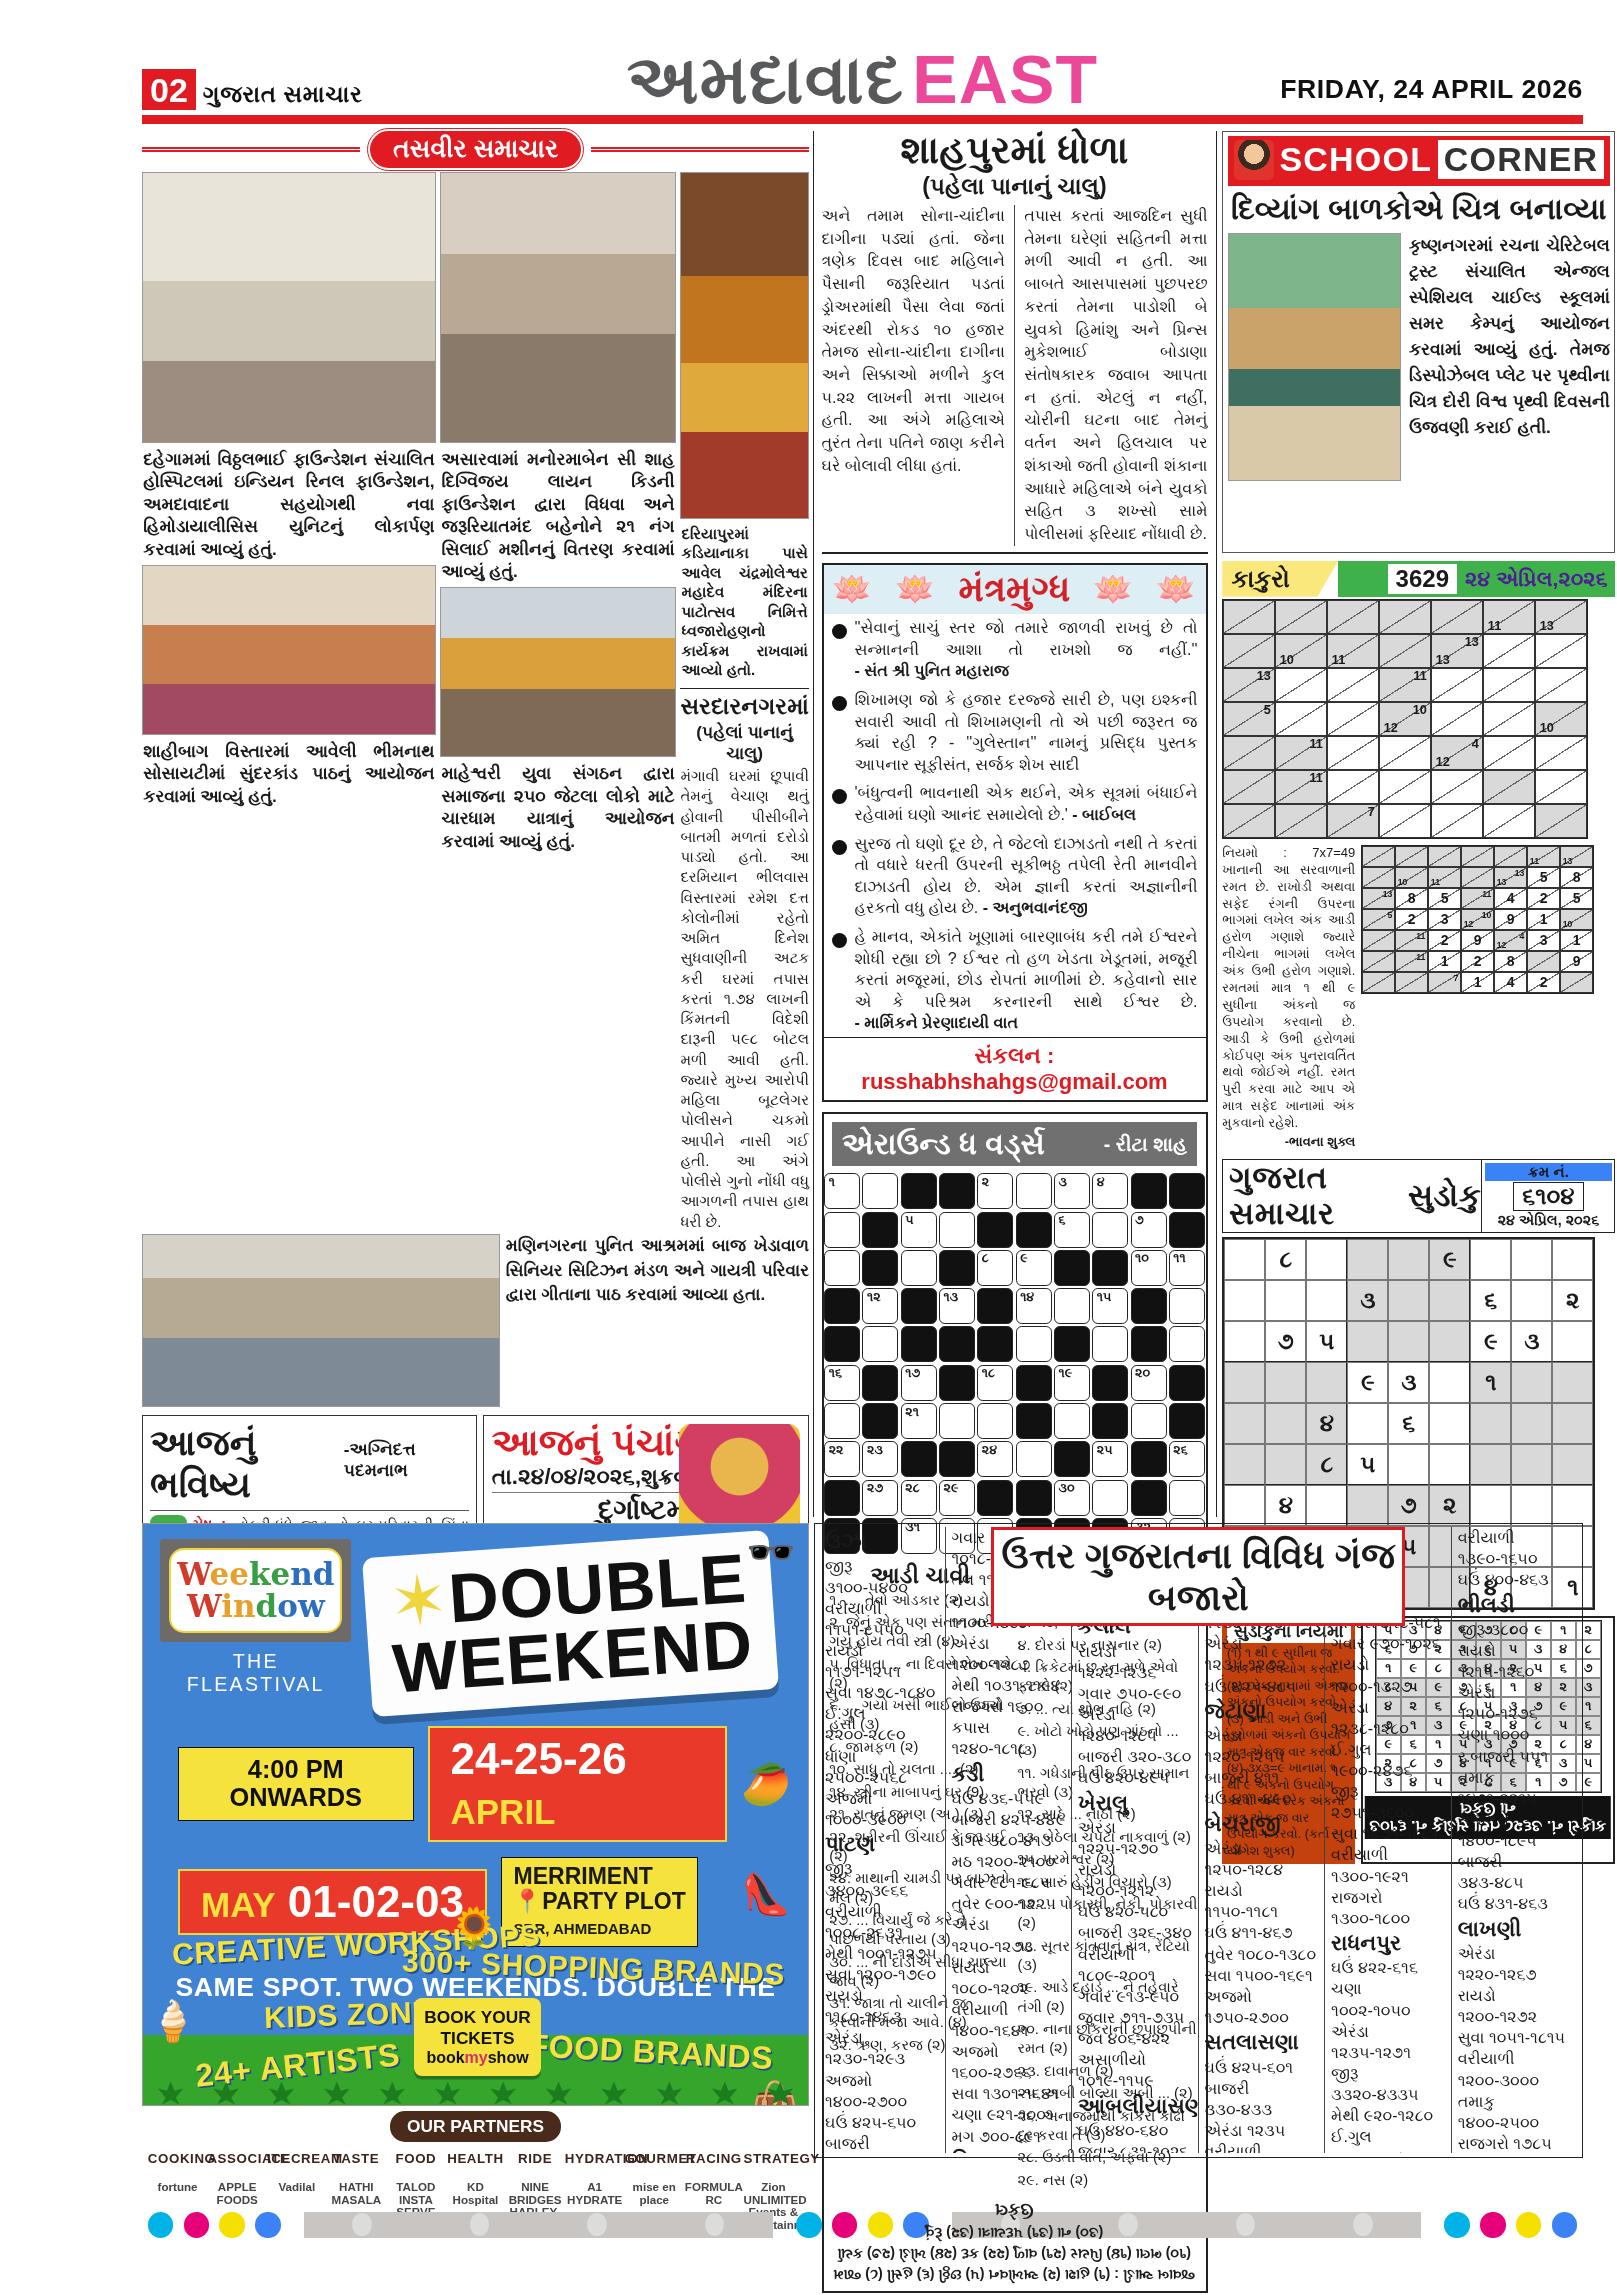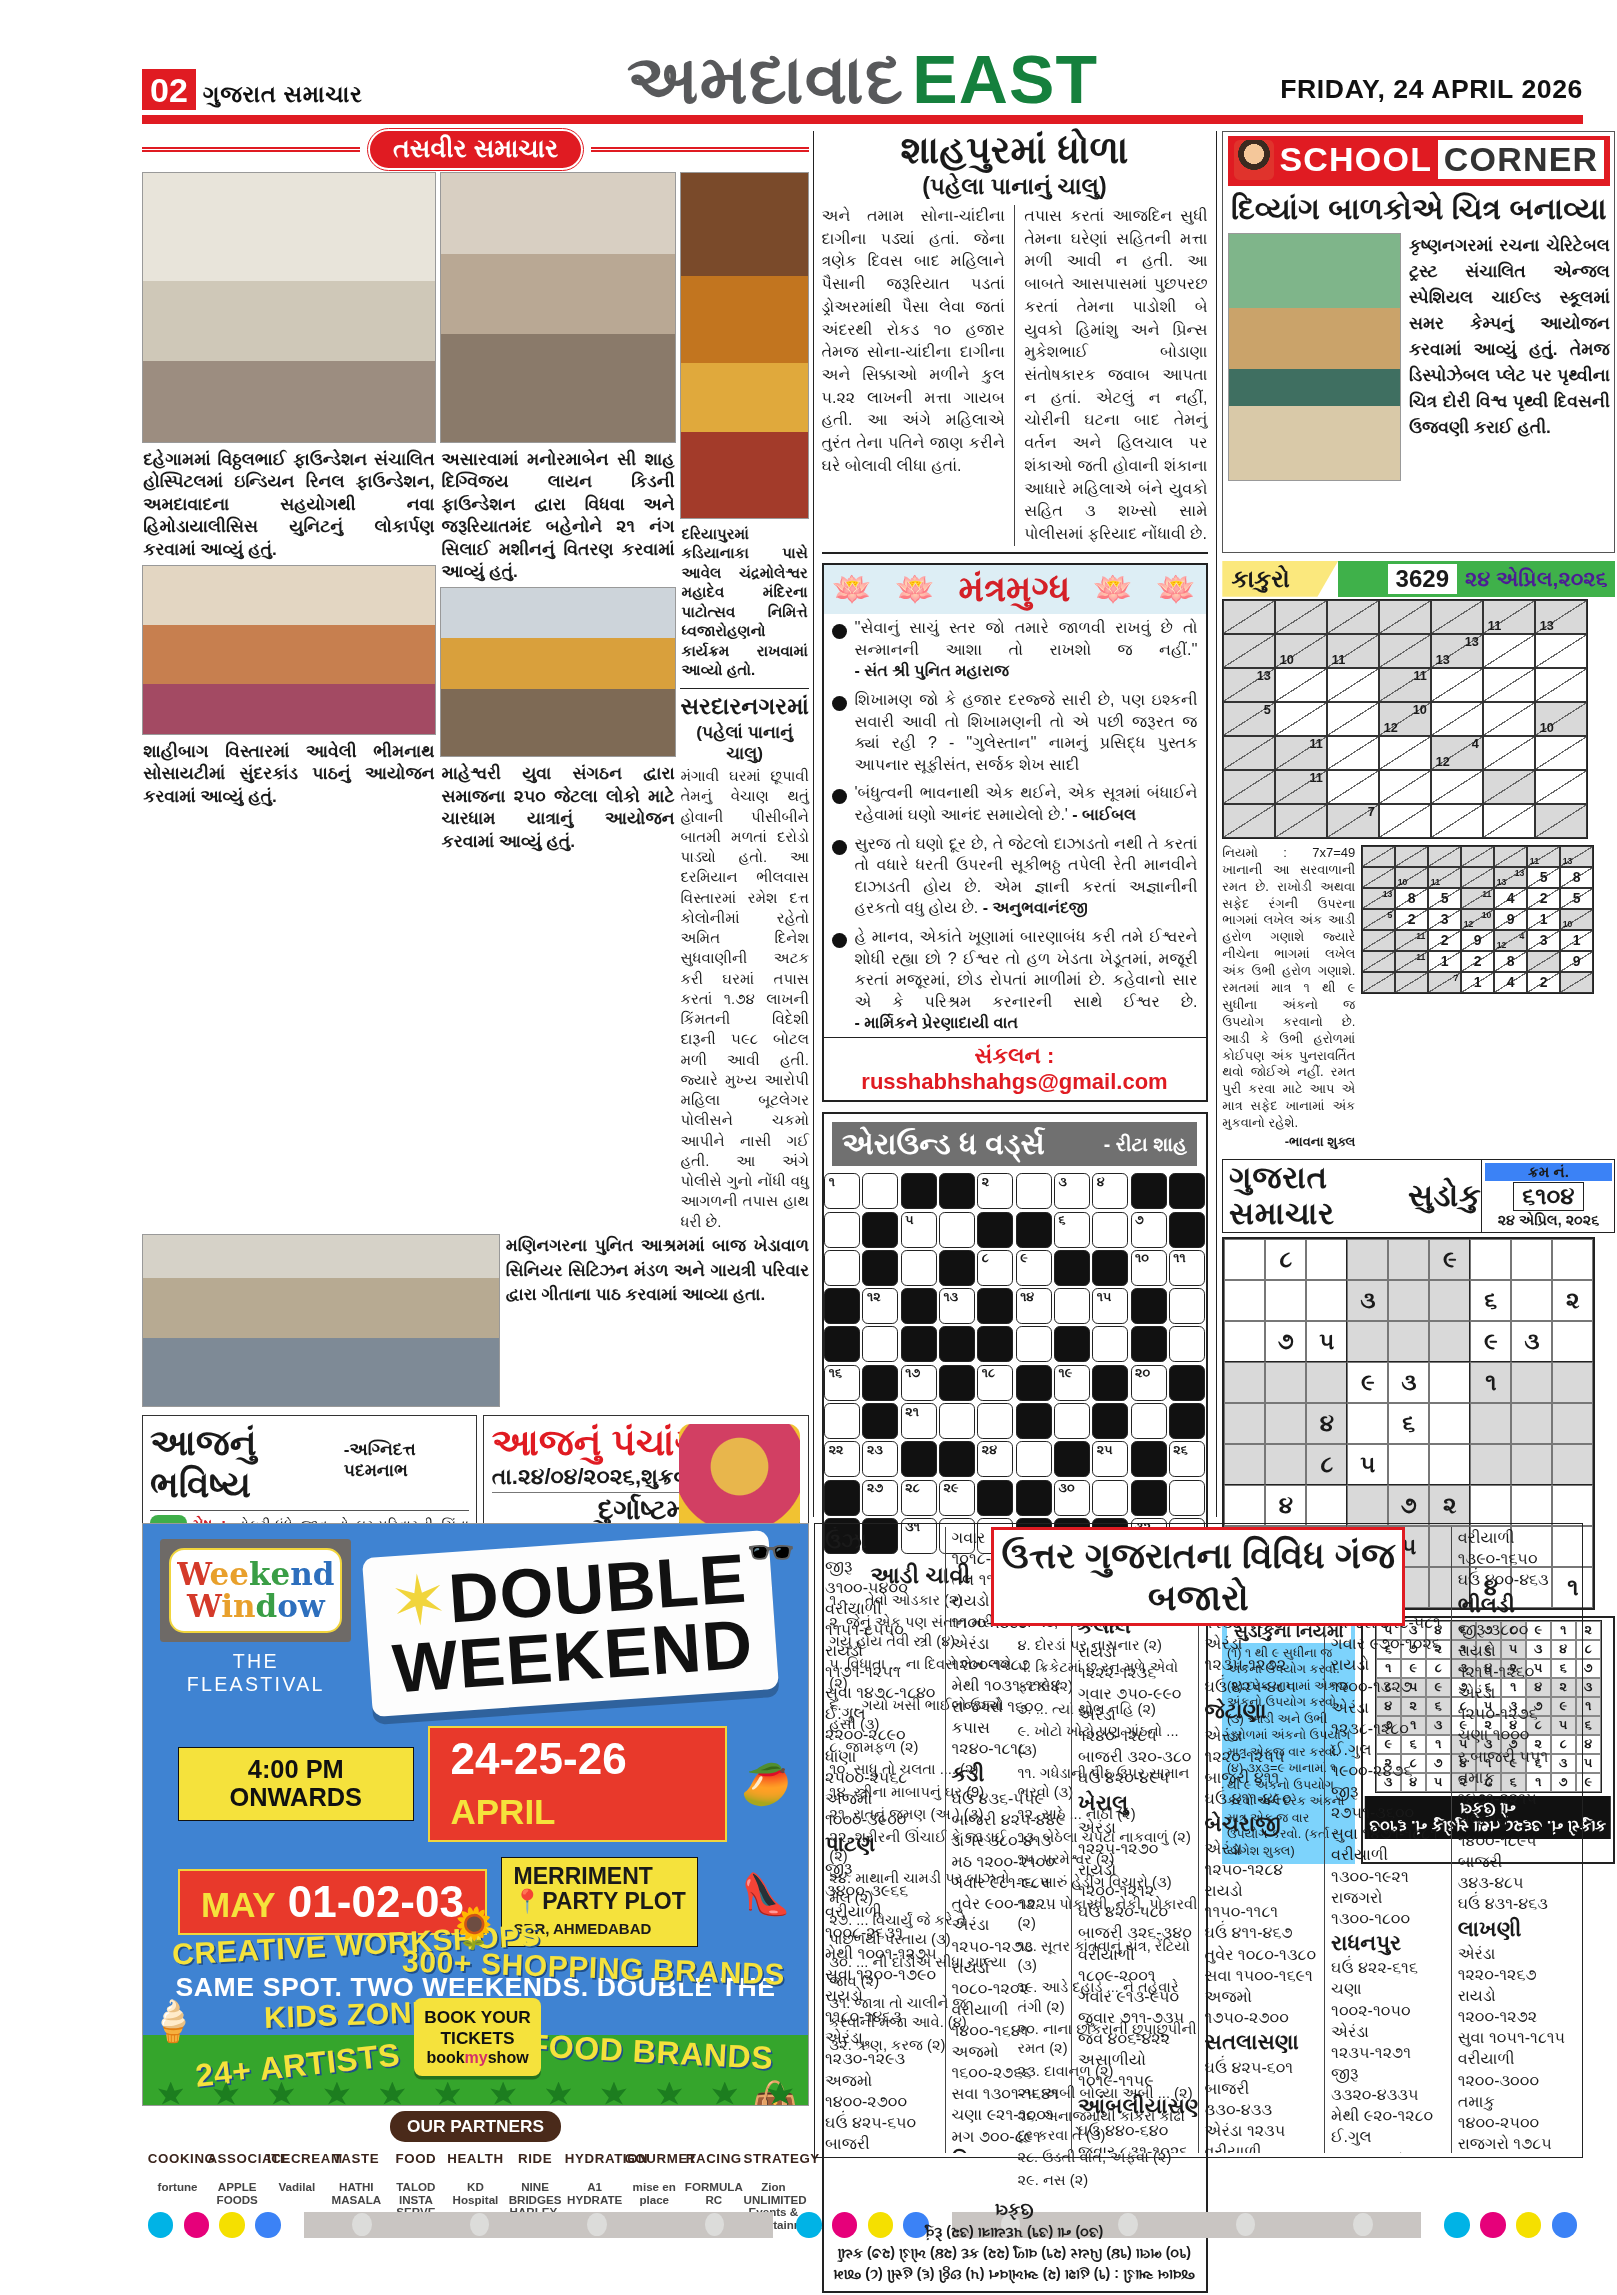--- a/index.html
+++ b/index.html
@@ -7,21 +7,21 @@
   .page { position:relative; width:1617px; height:2295px; background:#ffffff; color:#1a1a1a; overflow:hidden; }
   .inner { position:absolute; left:142px; top:23px; width:1441px; }
 
   
   .hdr { display:flex; align-items:flex-end; height:87px; }
   .hdr-left { display:flex; align-items:flex-end; gap:7px; width:370px; }
   .pageno { background:#e01b22; color:#fff; font-weight:bold; font-size:34px; padding:3.5px 8px; line-height:1; }
   .brand { font-weight:bold; font-size:23px; letter-spacing:0.6px; color:#111; padding-bottom:2.3px;}
   .hdr-center { flex:1; text-align:center; }
   .city { font-size:68px; font-weight:bold; color:#58595b; letter-spacing:1.2px; line-height:.9;}
-  .city .east { color:#15803d; margin-left:8px; }
+  .city .east { color:#ec4899; margin-left:8px; }
   .hdr-right { width:370px; text-align:right; font-weight:bold; font-size:26.6px; color:#111; padding-bottom:4.6px; letter-spacing:0.6px;}
   .redline { height:9.2px; background:#e01b22; margin-top:4.6px; }
 
   
   .band1 { display:flex; margin-top:7px; height:1386px; }
   .colL { width:667px; }
   .colM { width:404px; padding:0 8px; border-left:1.2px solid #222; border-right:1.2px solid #222; margin-left:3.5px; }
   .colR { flex:1; padding-left:5.8px; }
   .band2 { display:flex; height:670px; margin-top:5.8px;}
   .adcol { width:667px; }
@@ -140,21 +140,21 @@
   .sud-brand { flex:1; font-weight:bold; font-size:31px; display:flex; align-items:center; padding-left:5.8px; letter-spacing:0.6px;}
   .sud-meta { border-left:1.7px solid #222; width:133px; text-align:center; padding:2.3px;}
   .sud-meta .k { font-weight:bold; font-size:15px;}
   .sud-meta .no { border:1.7px solid #222; font-weight:bold; font-size:23px; display:inline-block; padding:0 8px; margin:1.2px 0;}
   .sud-meta .dt { font-size:14.4px; font-weight:bold;}
   .sud-grid { display:grid; grid-template-columns:repeat(9,41px); grid-auto-rows:41px; border:2.3px solid #222; width:fit-content; margin-top:3.5px;}
   .sud-cell { border:0.6px solid #777; display:flex; align-items:center; justify-content:center; font-weight:bold; font-size:23px; background:#fff;}
   .sud-cell.shade { background:#d9d9d9; }
   .sud-cell.r3 { border-bottom:1.7px solid #222;} .sud-cell.c3 { border-right:1.7px solid #222;}
   .sud-foot { display:flex; gap:5.8px; margin-top:5.8px;}
-  .sud-rules { width:133px; background:#7dd3fc; padding:4.6px; font-size:12.7px; line-height:1.3;}
+  .sud-rules { width:133px; background:#c2410c; padding:4.6px; font-size:12.7px; line-height:1.3;}
   .sud-rules .t { font-weight:bold; font-size:17.3px; text-align:center; display:block; margin-bottom:2.3px; background:#fff;}
   .sud-solwrap { flex:1; border:2.3px solid #222; padding:2.3px; }
   .sud-sol { display:grid; grid-template-columns:repeat(9,25px); grid-auto-rows:19px; border:1.2px solid #222; width:fit-content; margin:0 auto;}
   .sud-sol .sud-cell { font-size:12.7px; border:0.6px solid #888;}
   .sol-bar { background:#111; color:#fff; text-align:center; font-weight:bold; font-size:16px; padding:3.5px; margin-top:3.5px; transform:rotate(180deg);}
 
   
   .ad { position:relative; height:583px; background:linear-gradient(180deg,#3f83d2 0 88%, #35a52c 88%); overflow:hidden; border:0.6px solid #999;}
   .ad-top { display:flex; padding:15px 17.3px 0 17.3px; }
   .ww-logo { width:191px; }

